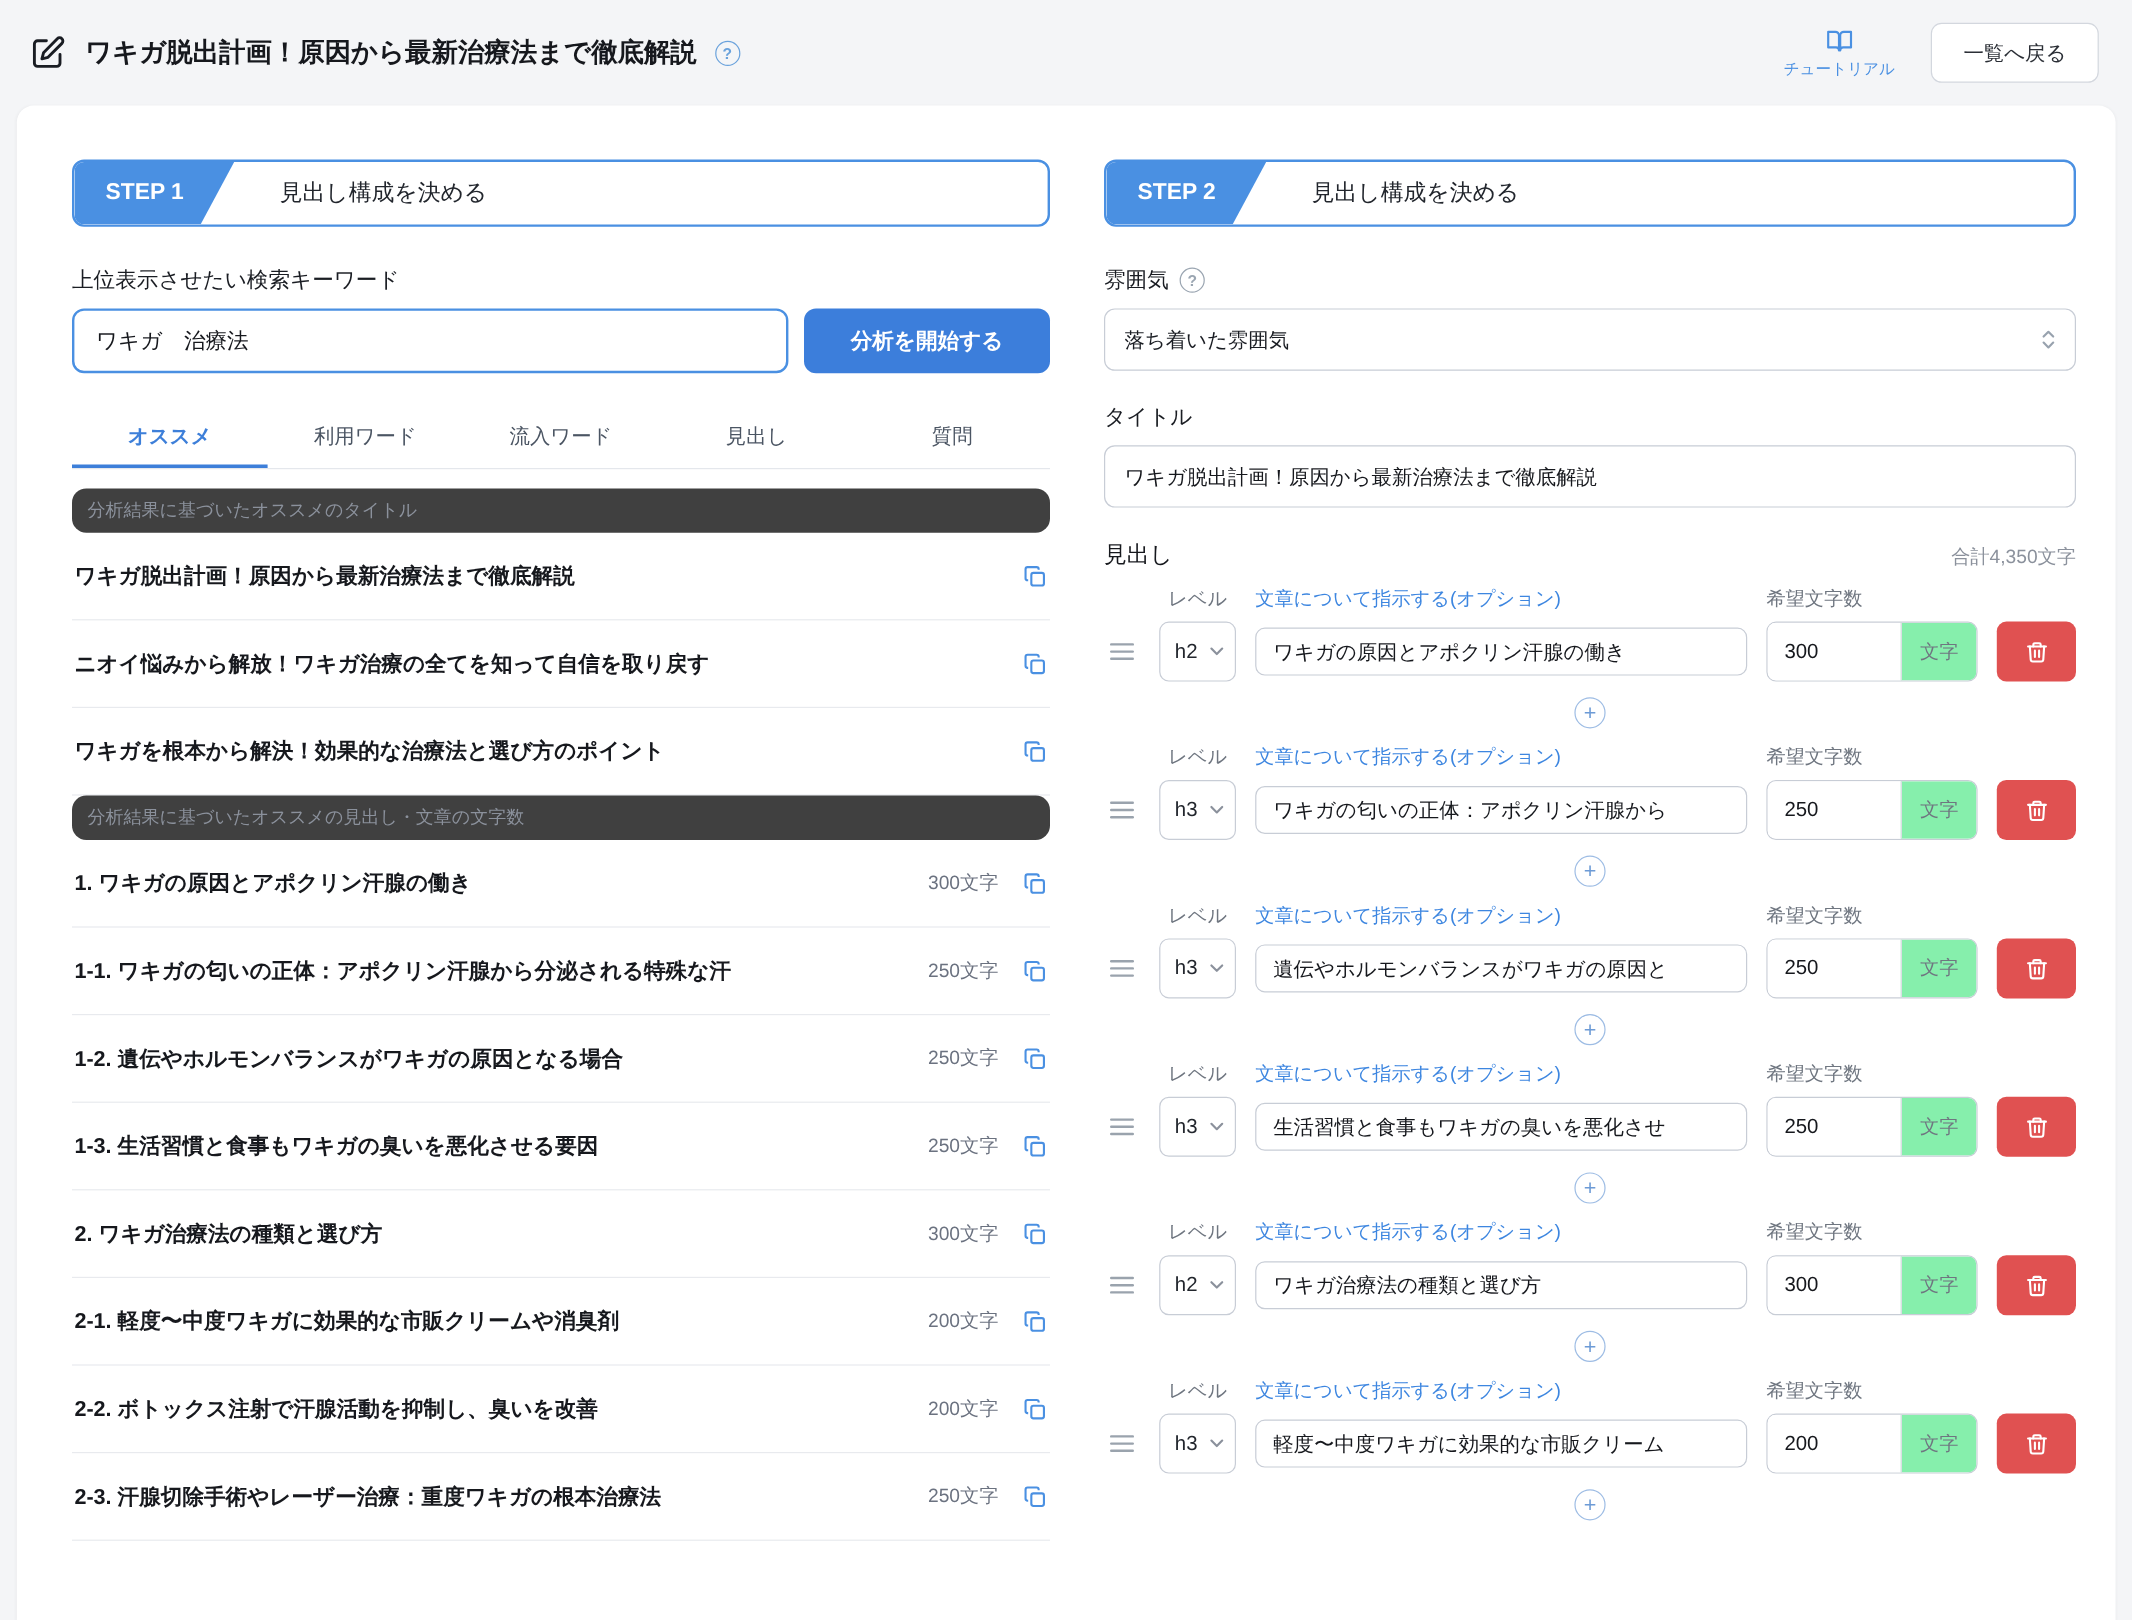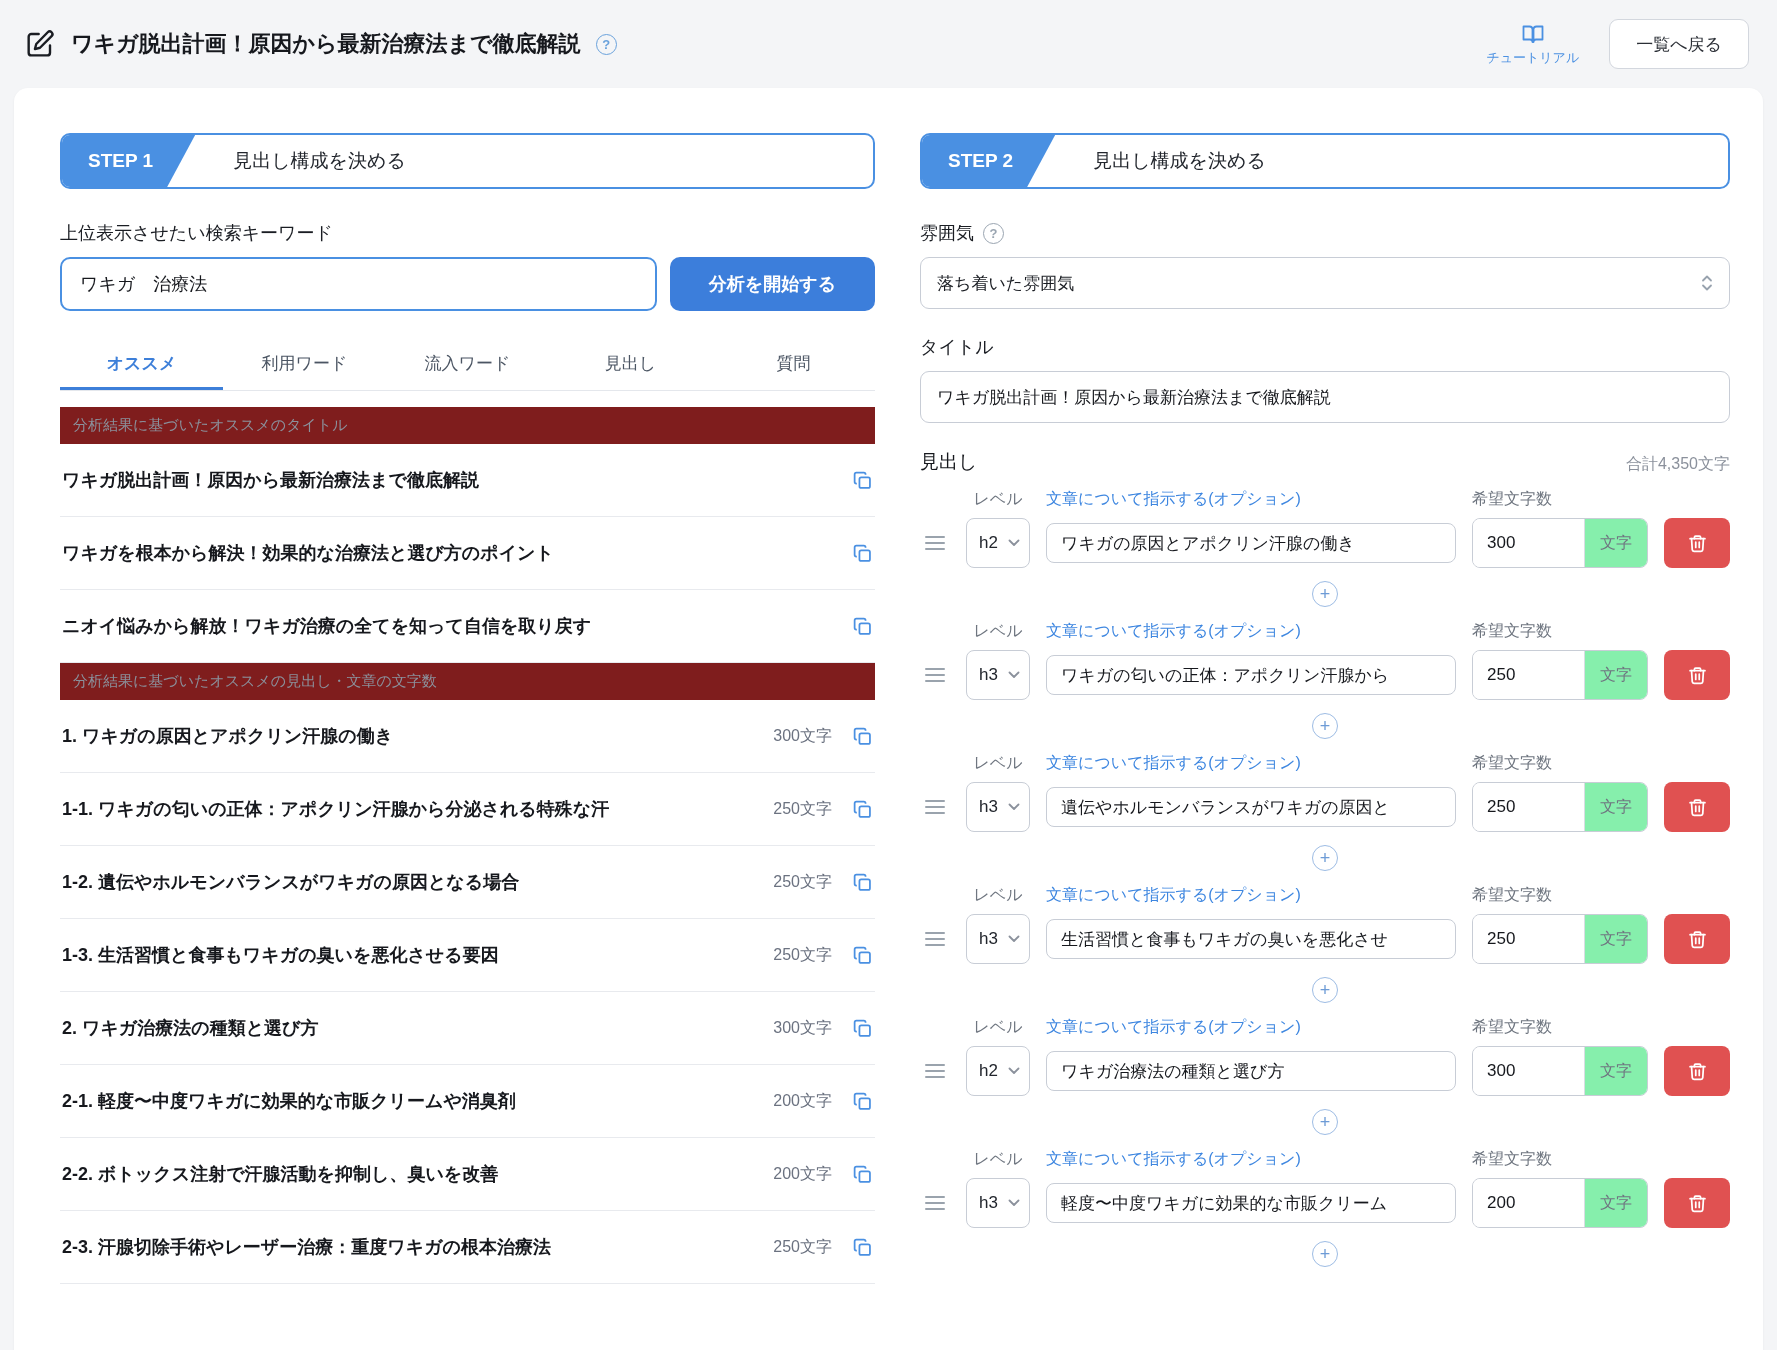--- a/index.html
+++ b/index.html
@@ -34,21 +34,21 @@
   
   .field-label{font-size:18px;color:#1a1d23;margin-bottom:12px;display:flex;align-items:center;gap:9px;}
   .kw-row{display:flex;gap:13px;}
   .kw-input{flex:1;height:54px;border:2px solid #4a90e2;border-radius:10px;padding:0 18px;font-size:18px;
     color:#16181d;box-sizing:border-box;font-family:inherit;outline:none;}
   .analyze-btn{width:205px;height:54px;background:#3c7edb;color:#fff;border:none;border-radius:10px;
     font-size:18px;font-weight:700;cursor:pointer;font-family:inherit;}
   .tabs{display:flex;border-bottom:1px solid #e4e7ec;margin-top:26px;}
   .tab{flex:1;text-align:center;padding:15px 0;font-size:17px;color:#4b5563;cursor:pointer;}
   .tab.active{color:#3d7fd9;font-weight:700;box-shadow:inset 0 -3px 0 #3d7fd9;}
-  .section-bar{background:#7f1d1d;color:#8b919c;font-size:15px;padding:9px 13px;}
+  .section-bar{background:#404040;color:#8b919c;font-size:15px;padding:9px 13px;border-radius:12px;}
   .section-bar.mt{margin-top:16px;}
   .sug-row{display:flex;align-items:center;justify-content:space-between;padding:24px 2px;border-bottom:1px solid #e8eaee;}
   .sug-text{font-weight:700;font-size:18px;color:#16181d;}
   .sug-right{display:flex;align-items:center;gap:20px;flex:none;margin-left:14px;text-align:center;}
   .count{color:#6b7280;font-size:16px;white-space:nowrap;font-weight:400;}
   .copy-btn{background:none;border:none;padding:0;cursor:pointer;display:flex;align-items:center;}
   
   .select-box{height:52px;border:1px solid #c8cdd6;border-radius:9px;display:flex;align-items:center;justify-content:space-between;
     padding:3px 16px;font-size:17px;margin-bottom:26px;background:#fff;cursor:pointer;box-sizing:border-box;}
   .title-input{width:100%;box-sizing:border-box;height:52px;border:1px solid #c8cdd6;border-radius:9px;
@@ -131,30 +131,30 @@
     <div class="sug-row">
       <div class="sug-text">ワキガ脱出計画！原因から最新治療法まで徹底解説</div>
       <button class="copy-btn">
           <svg width="21" height="21" viewBox="0 0 24 24" fill="none" stroke="#4a90e2" stroke-width="2" stroke-linejoin="round">
             <rect x="8.5" y="8.5" width="12" height="12" rx="2"></rect>
             <path d="M15.5 5.5V5a2 2 0 0 0-2-2H5a2 2 0 0 0-2 2v8.5a2 2 0 0 0 2 2h.5"></path>
           </svg>
         </button>
     </div>
     <div class="sug-row">
-      <div class="sug-text">ワキガを根本から解決！効果的な治療法と選び方のポイント</div>
+      <div class="sug-text">ニオイ悩みから解放！ワキガ治療の全てを知って自信を取り戻す</div>
       <button class="copy-btn">
           <svg width="21" height="21" viewBox="0 0 24 24" fill="none" stroke="#4a90e2" stroke-width="2" stroke-linejoin="round">
             <rect x="8.5" y="8.5" width="12" height="12" rx="2"></rect>
             <path d="M15.5 5.5V5a2 2 0 0 0-2-2H5a2 2 0 0 0-2 2v8.5a2 2 0 0 0 2 2h.5"></path>
           </svg>
         </button>
     </div>
     <div class="sug-row">
-      <div class="sug-text">ニオイ悩みから解放！ワキガ治療の全てを知って自信を取り戻す</div>
+      <div class="sug-text">ワキガを根本から解決！効果的な治療法と選び方のポイント</div>
       <button class="copy-btn">
           <svg width="21" height="21" viewBox="0 0 24 24" fill="none" stroke="#4a90e2" stroke-width="2" stroke-linejoin="round">
             <rect x="8.5" y="8.5" width="12" height="12" rx="2"></rect>
             <path d="M15.5 5.5V5a2 2 0 0 0-2-2H5a2 2 0 0 0-2 2v8.5a2 2 0 0 0 2 2h.5"></path>
           </svg>
         </button>
     </div>
 
     <div class="section-bar">分析結果に基づいたオススメの見出し・文章の文字数</div>
 

